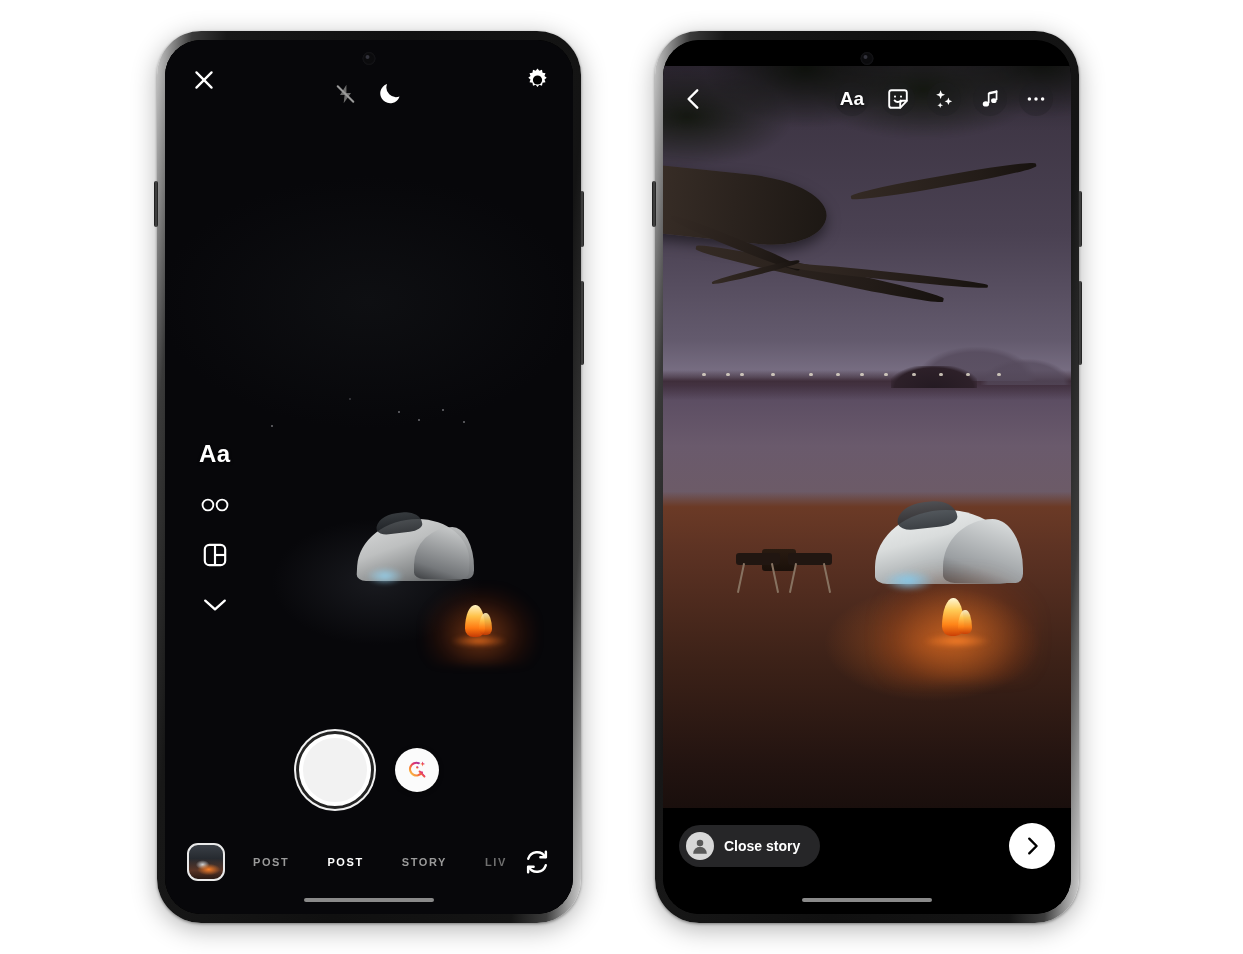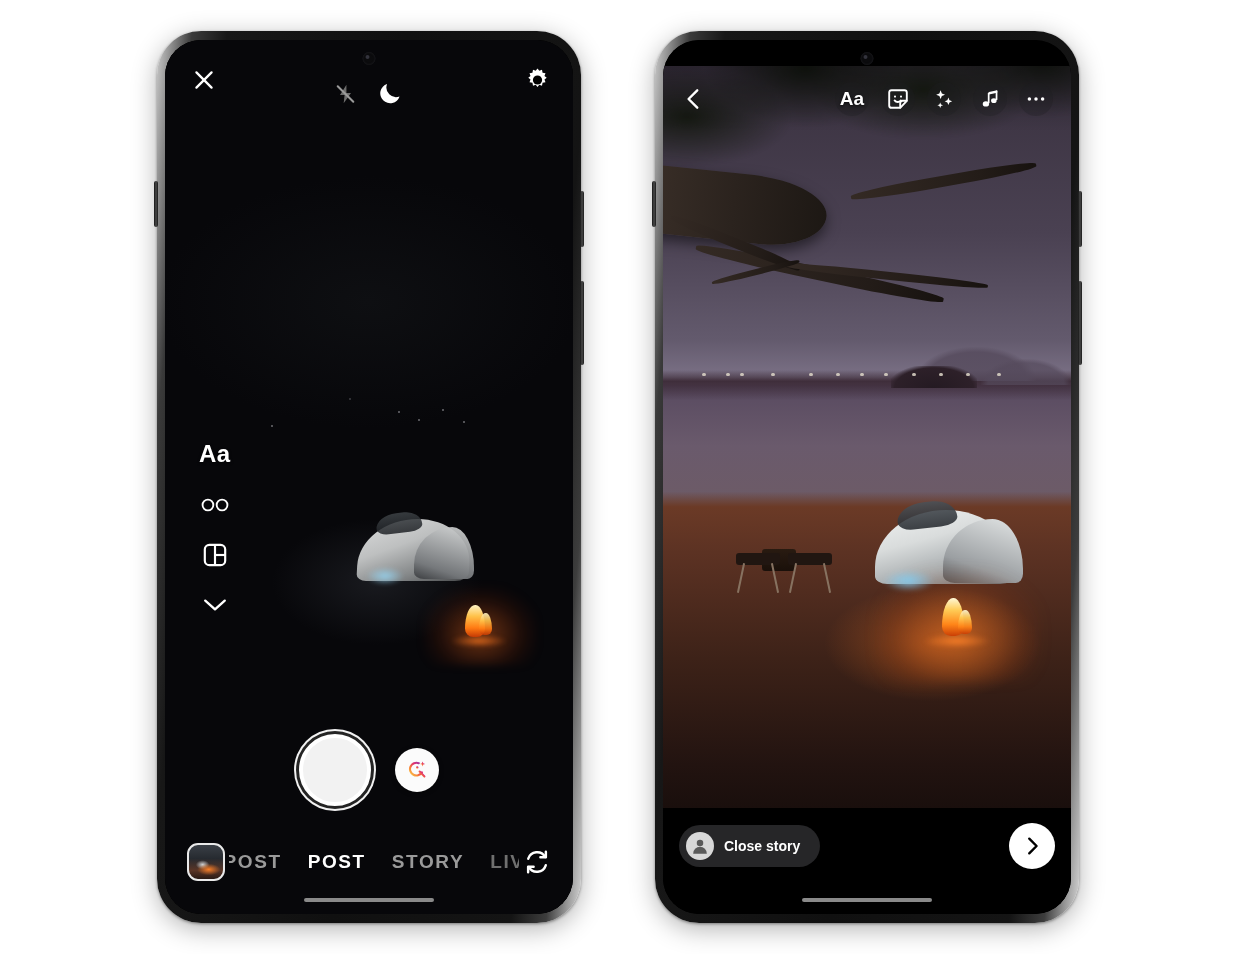--- a/index.html
+++ b/index.html
@@ -177,22 +177,23 @@
       radial-gradient(ellipse 16px 8px at 58% 72%, rgba(255,130,40,.95), rgba(120,40,10,0) 72%),
       radial-gradient(ellipse 9px 6px at 40% 58%, rgba(225,228,230,.9), rgba(90,95,100,0) 75%),
       linear-gradient(180deg,#3a3f46 0%, #262a30 40%, #5a3526 75%, #2a1a14 100%);
     flex:0 0 auto;
   }
   .tabs {
     flex:1; display:flex; align-items:center; justify-content:center;
     gap:26px; margin-left:4px; margin-right:4px; overflow:hidden;
   }
   .tab {
-    color:#9a9a9a; font-size:19px; letter-spacing:1.6px; font-weight:600;
+    color:#9a9a9a; font-size:11px; letter-spacing:1.6px; font-weight:600;
     white-space:nowrap;
+    margin-left:12px;
   }
   .tab.active { color:#fff; font-weight:700; }
   .tab.clipped { color:#6f6f6f; }
   .flip-btn { flex:0 0 auto; }
 
   
   #phone2 { left: 655px; top: 31px; width: 424px; height: 892px; }
   .story-photo {
     position:absolute; left:0; right:0; top:26px; height: 760px;
     overflow:hidden;

